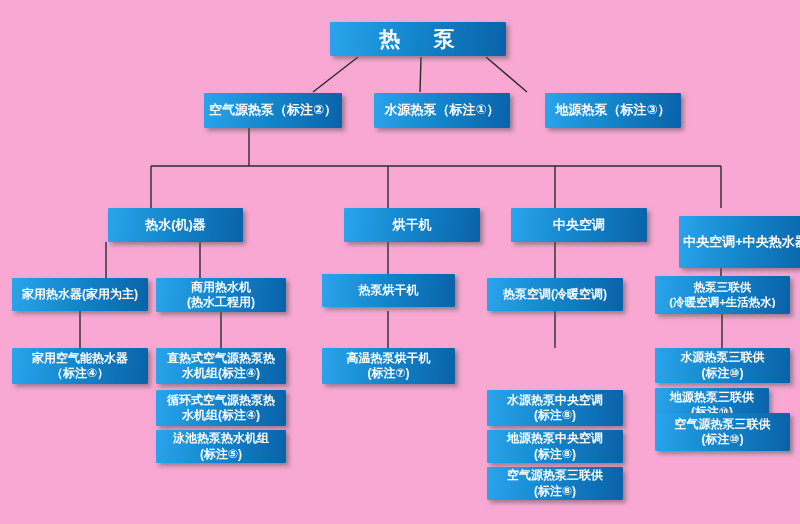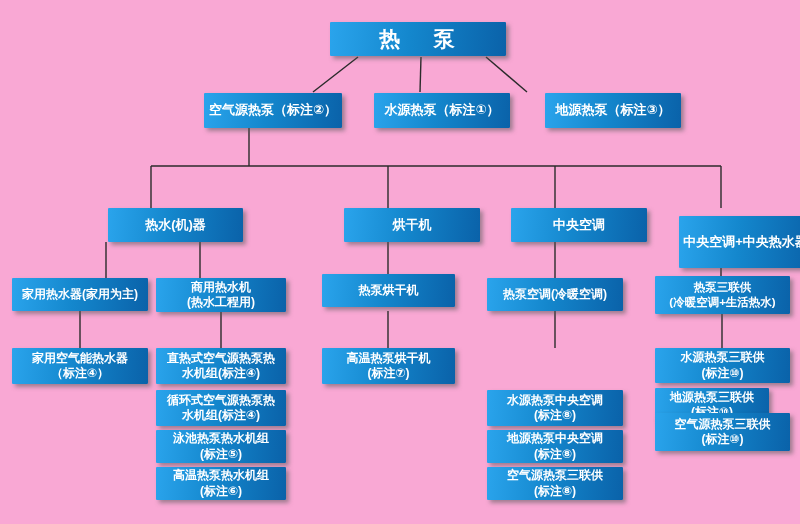--- a/index.html
+++ b/index.html
@@ -79,22 +79,20 @@
 
   <div class="node" style="left:12px;top:348px;width:136px;height:36px">家用空气能热水器
 （标注④）</div>
 
   <div class="node" style="left:156px;top:348px;width:130px;height:36px">直热式空气源热泵热
 水机组(标注④)</div>
   <div class="node" style="left:156px;top:390px;width:130px;height:36px">循环式空气源热泵热
 水机组(标注④)</div>
   <div class="node" style="left:156px;top:430px;width:130px;height:33px">泳池热泵热水机组
 (标注⑤)</div>
-  <div class="node" style="left:156px;top:467px;width:130px;height:33px">高温热泵热水机组
-(标注⑥)</div>
 
   <div class="node" style="left:322px;top:348px;width:133px;height:36px">高温热泵烘干机
 (标注⑦)</div>
 
   <div class="node" style="left:487px;top:390px;width:136px;height:36px">水源热泵中央空调
 (标注⑧)</div>
   <div class="node" style="left:487px;top:430px;width:136px;height:33px">地源热泵中央空调
 (标注⑧)</div>
   <div class="node" style="left:487px;top:467px;width:136px;height:33px">空气源热泵三联供
 (标注⑧)</div>

